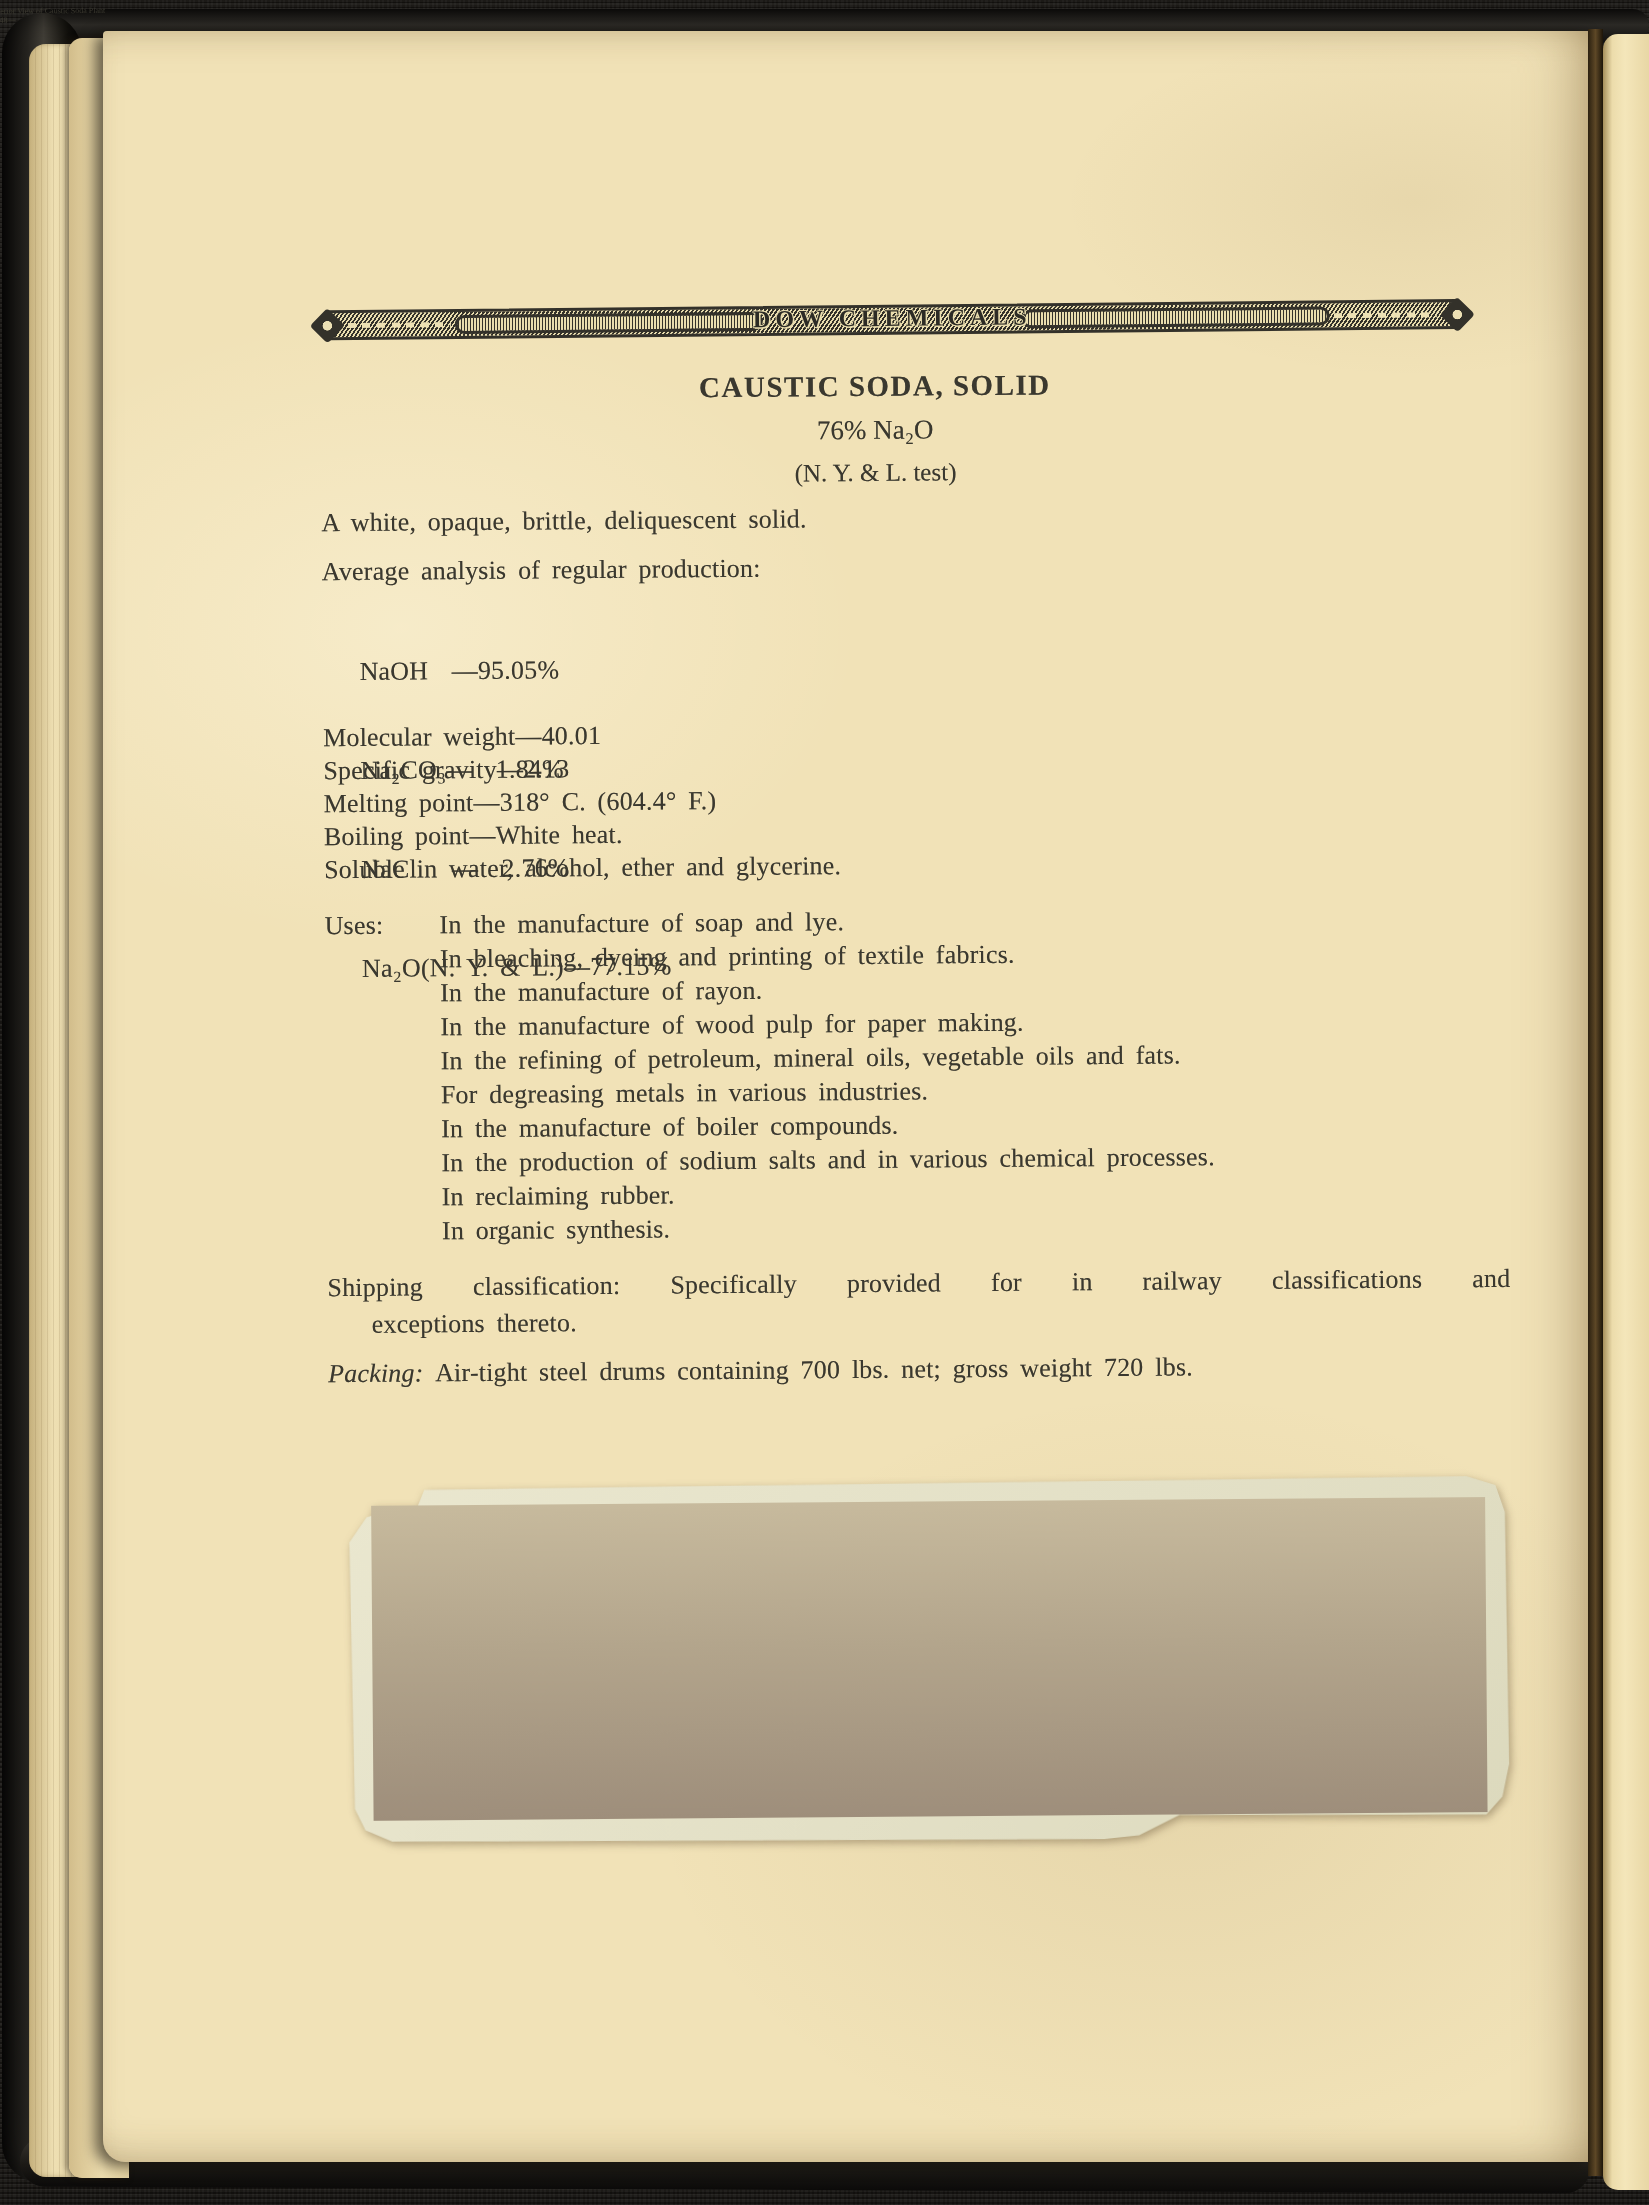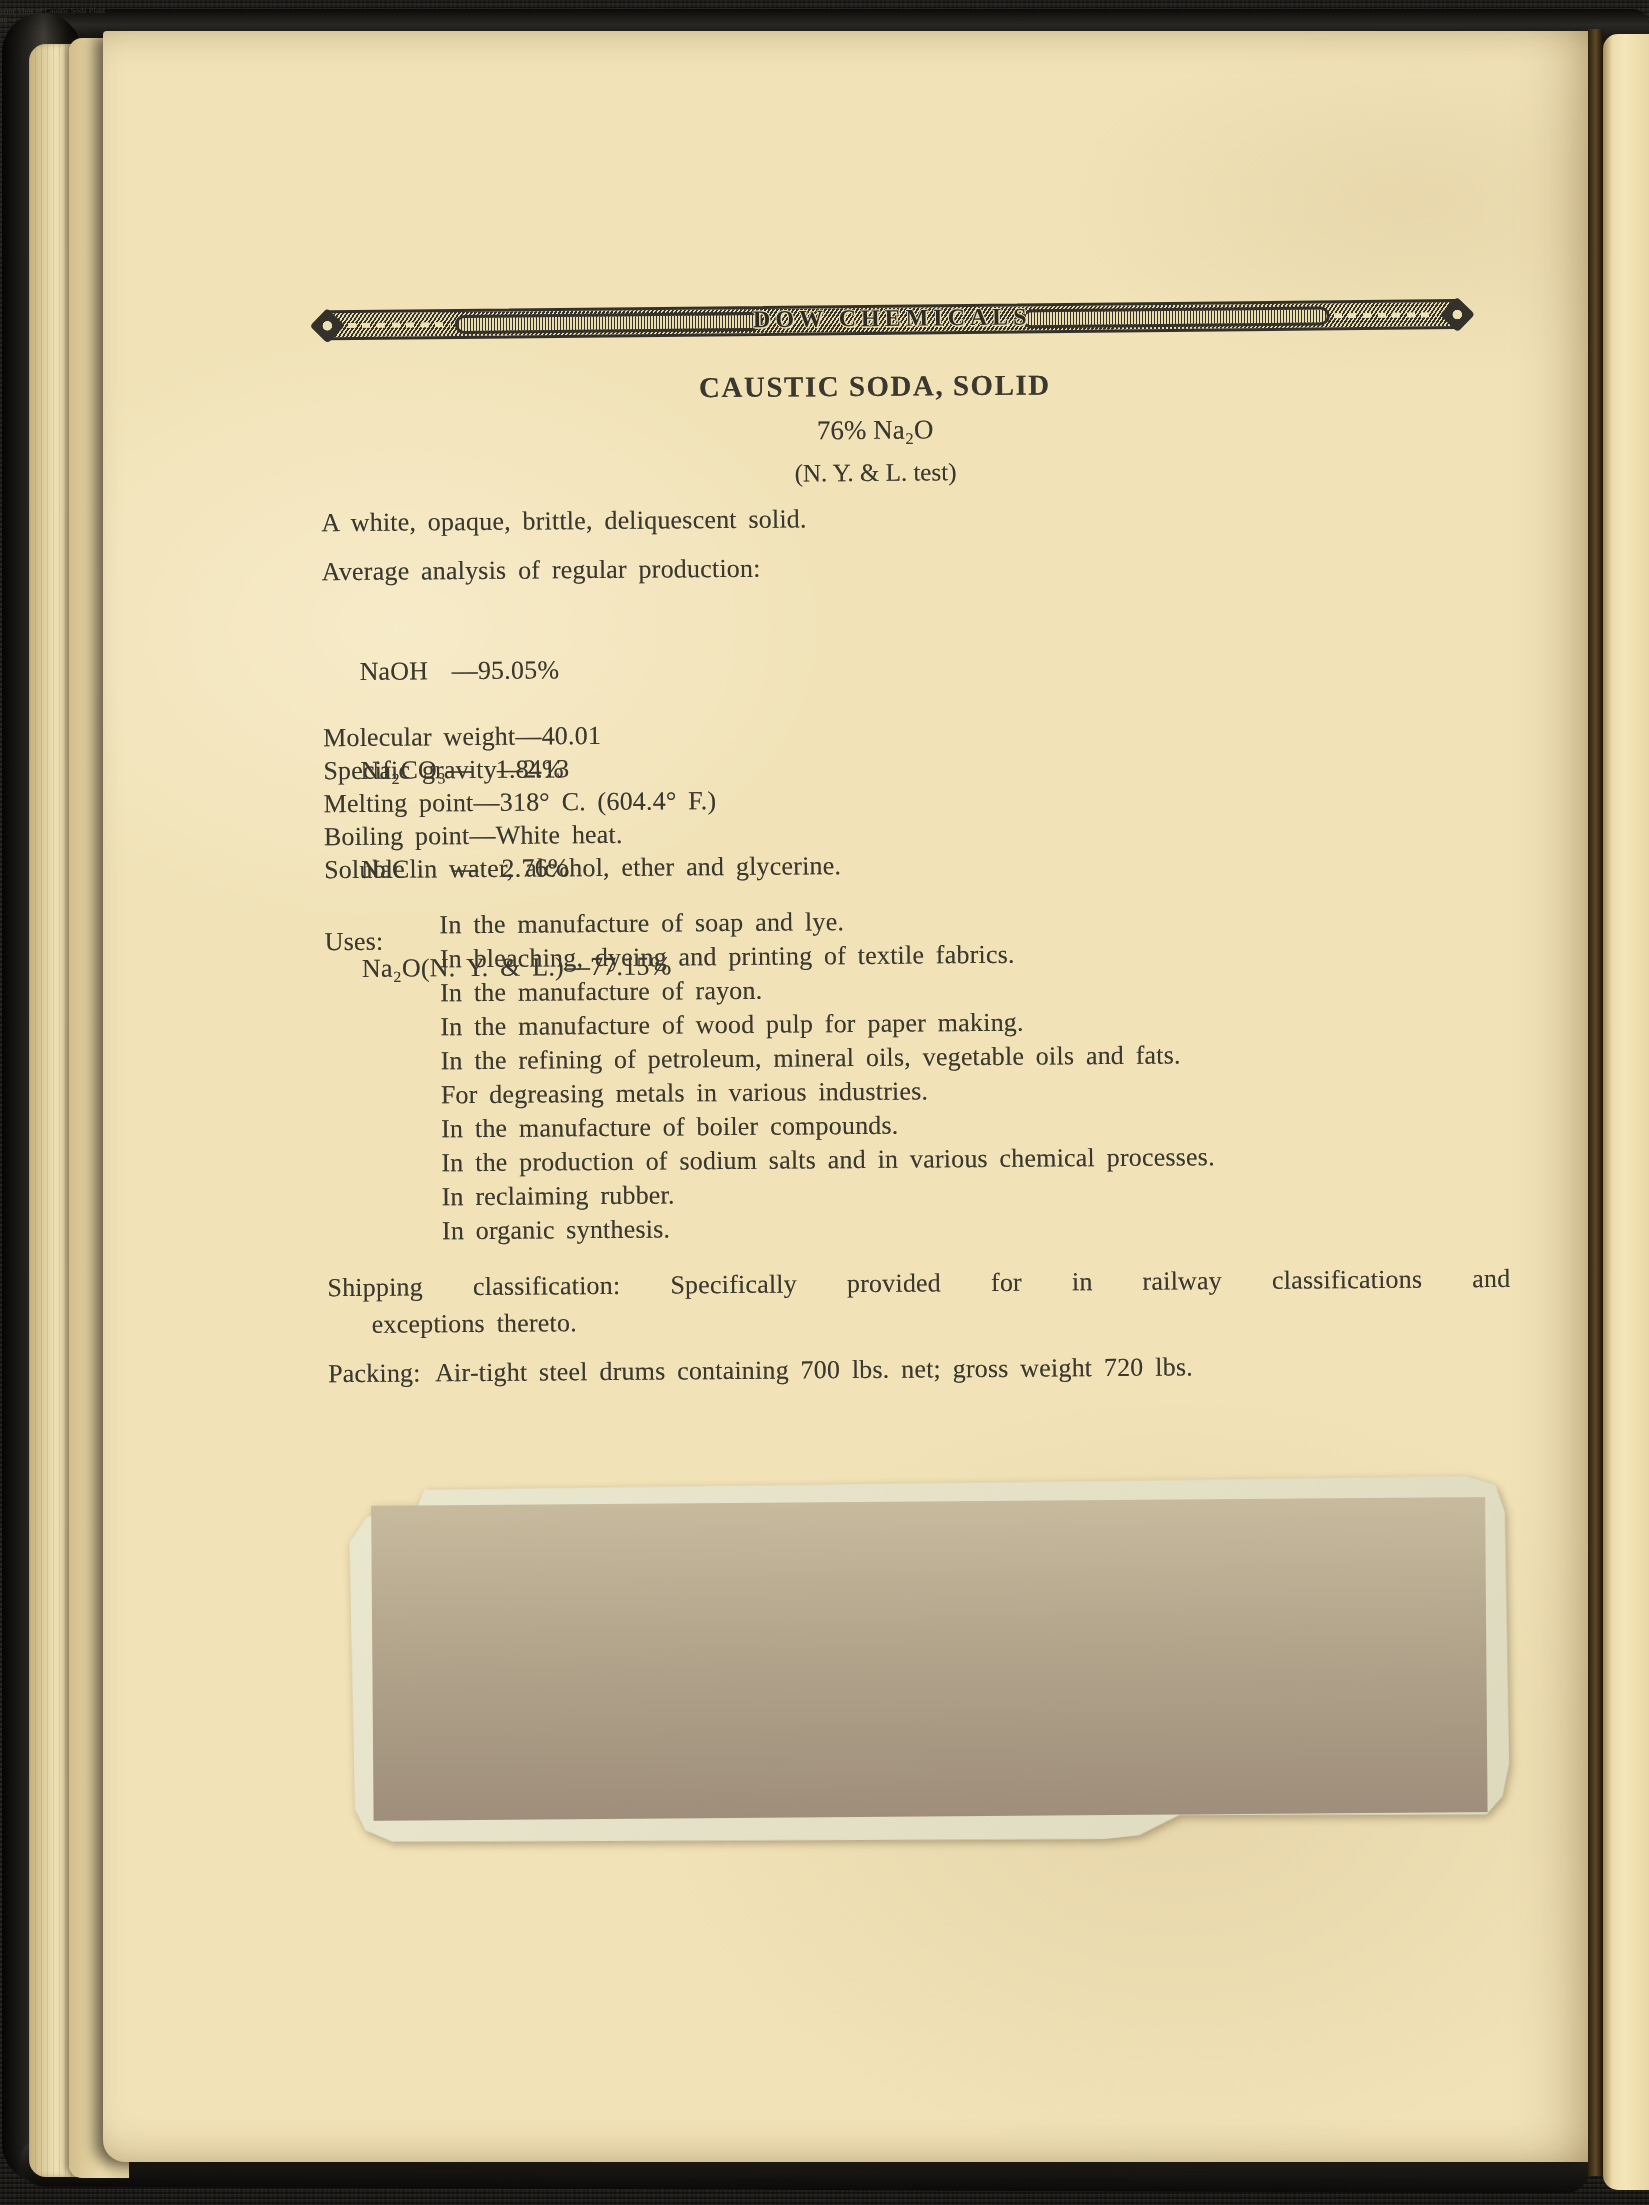--- a/index.html
+++ b/index.html
@@ -65,26 +65,26 @@
   .title-1{font-size:29px;font-weight:bold;letter-spacing:1.5px;}
   .title-2{font-size:27px;margin-top:12px;}
   .title-3{font-size:25px;margin-top:13px;}
   
   .body-block{position:absolute;left:326px;width:1183px;font-size:26px;line-height:33px;letter-spacing:0.2px;word-spacing:5px;}
   .intro{top:502px;}
   .analysis-head{top:551px;}
   .analysis-items{top:585px;left:363px;white-space:pre;}
   .props{top:717px;}
   .uses{top:905px;line-height:34px;padding-left:115px;box-sizing:border-box;}
-  .uses-label{position:absolute;left:0;top:16px;}
+  .uses-label{position:absolute;left:0;top:0;}
   .shipping{top:1267px;}
   .ship-l1{text-align-last:justify;width:1183px;}
   .ship-l2{padding-left:44px;margin-top:4px;}
   .packing{top:1353px;display:flex;}
-  .pack-label{width:107px;flex:0 0 auto;}
+  .pack-label{width:107px;flex:0 0 auto;font-style:italic;}
   
   .photo-mat{position:absolute;left:346px;top:1481px;width:1158px;height:360px;
     filter:drop-shadow(2px 3.5px 4.5px rgba(80,60,35,0.4));}
   .mat-shape{position:absolute;inset:0;background:linear-gradient(135deg,#eae7cf 0%,#e3e0c6 55%,#dcd9bd 100%);
     clip-path:polygon(5.8% 7%,6.5% 1.5%,96.5% 0%,99% 2.5%,99.8% 10%,100% 80%,99.4% 89%,98% 94%,71.5% 93.5%,68% 99%,65% 100%,3.5% 99.2%,1.2% 96%,0.3% 90%,0 16%,1.5% 9%,3% 7.5%);}
   .photo{position:absolute;left:22px;top:21px;right:22px;bottom:24px;overflow:hidden;
     background:linear-gradient(180deg,#c7ba9d 0%,#b3a58c 45%,#9e8e7b 100%);
     clip-path:polygon(5.8% 7.5%,6.6% 1.5%,96.6% 0%,99.2% 3%,100% 11%,100% 80%,99.3% 90%,97.8% 95.5%,71.3% 94.5%,67.6% 100%,3.4% 99.5%,0.9% 96%,0.2% 90%,0 16%,1.6% 9%,3% 8%;}
   .ph{position:absolute;}
   

